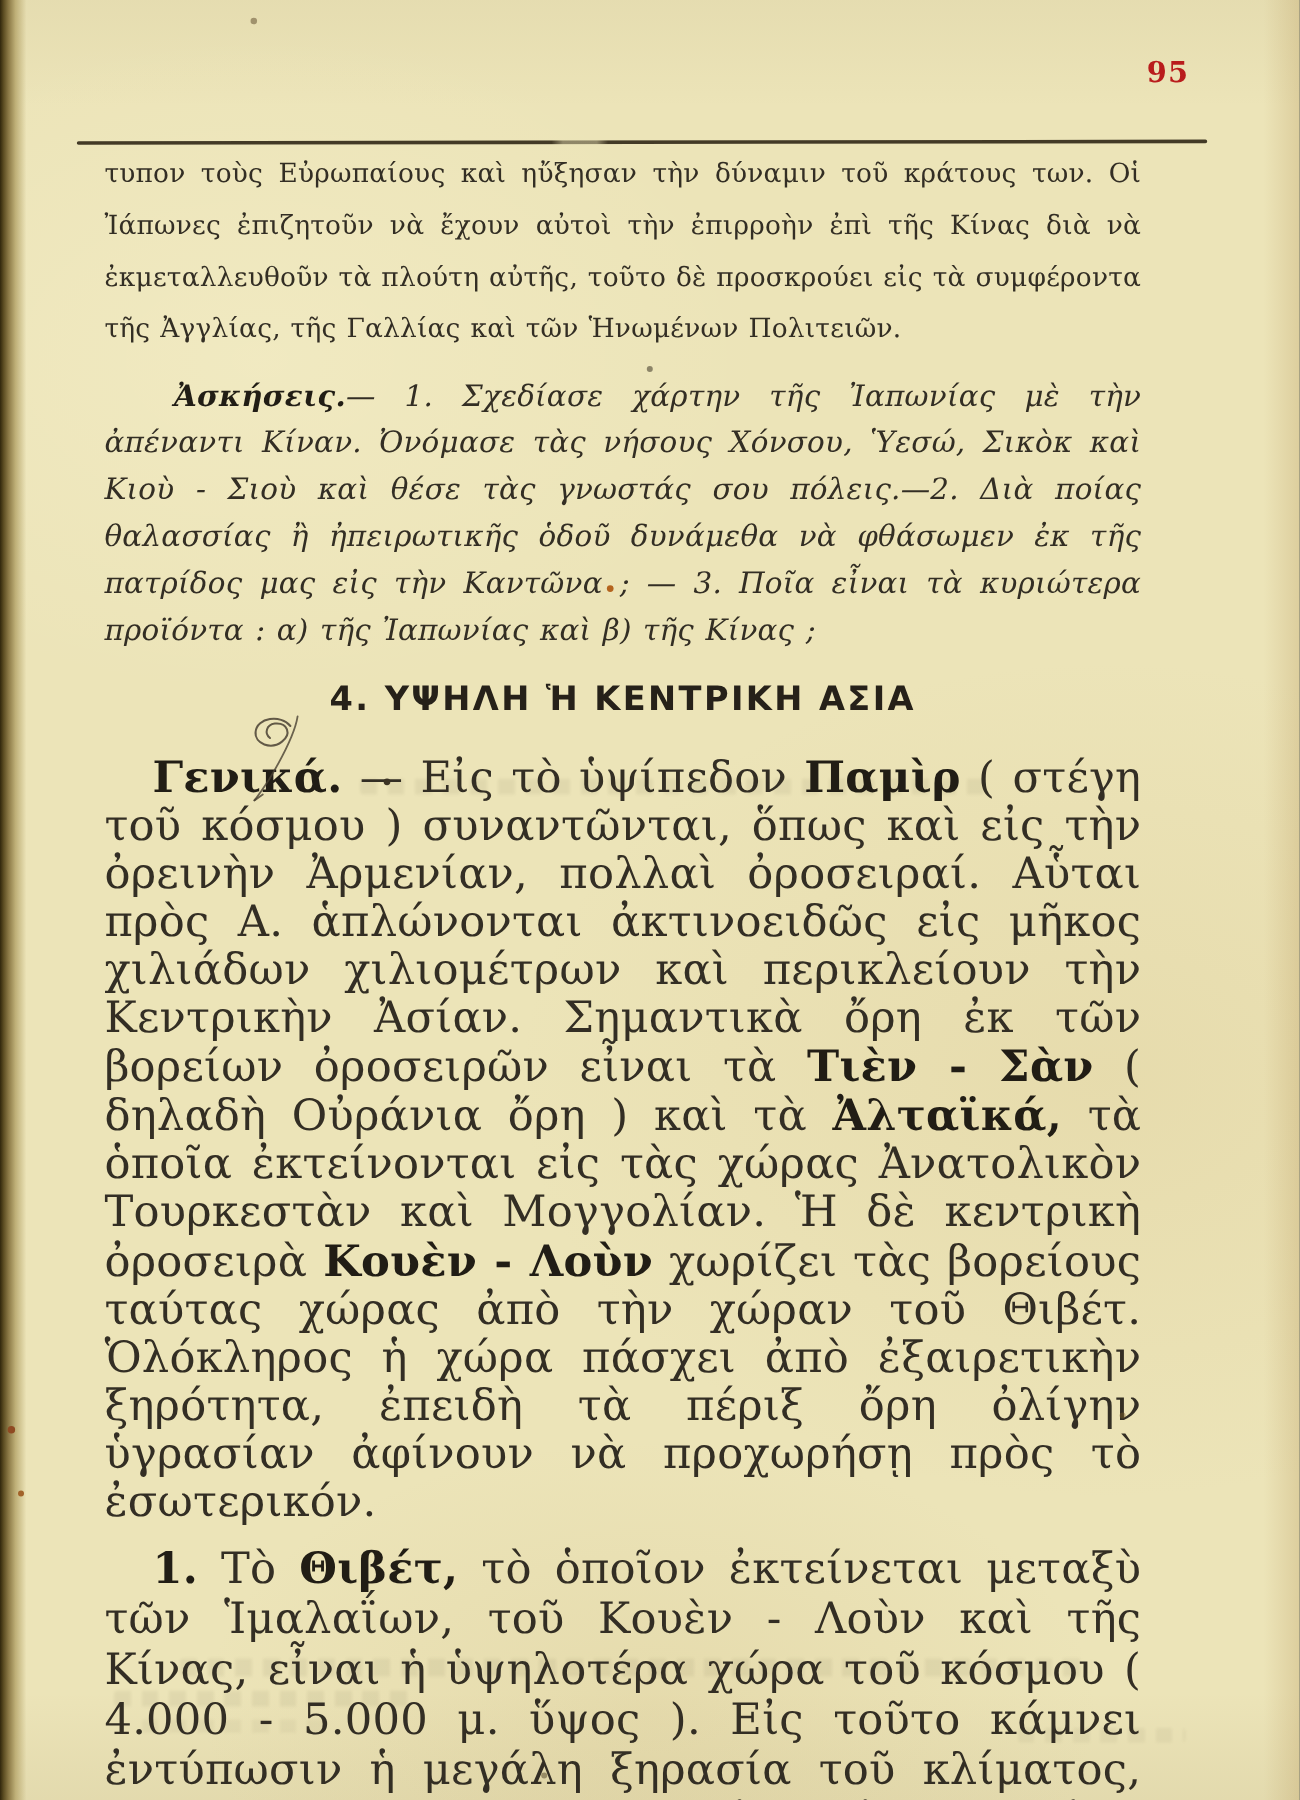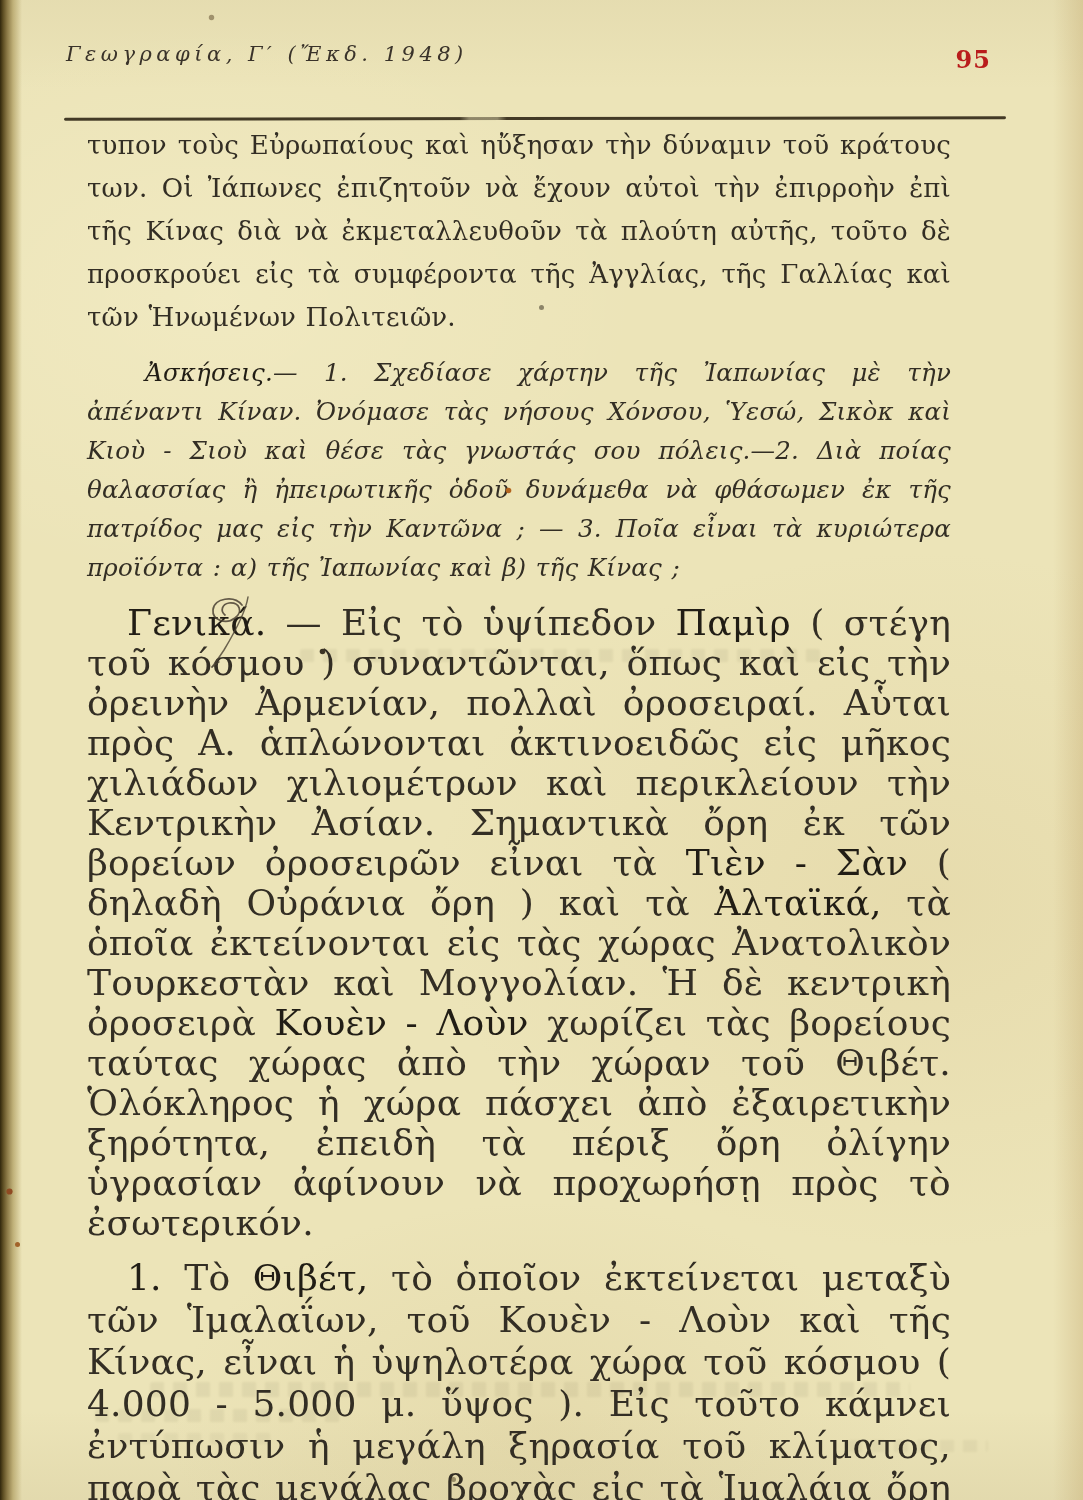--- a/index.html
+++ b/index.html
@@ -36,30 +36,30 @@
     position:absolute; right:92px; top:45px; z-index:4;
     font-weight:bold; font-size:24px; letter-spacing:1px; color:#b91c1c;
   }
   .header-rule {
     position:absolute; left:64px; top:117px; width:942px; height:3px; z-index:4;
     background: linear-gradient(90deg, var(--rule) 0 42%, rgba(67,58,38,.55) 43% 46%, var(--rule) 47%);
     border-radius:2px; transform:rotate(-0.08deg);
   }
   .text-col { position:absolute; left:87px; top:124px; width:864px; z-index:4; }
   .text-col p { margin:0; text-align:justify; }
-  .para-body { font-size:26px; line-height:43px; letter-spacing:.2px; word-spacing:1px; }
+  .para-body { font-size:22px; line-height:43px; letter-spacing:.2px; word-spacing:1px; }
   .para-genika, .para-tibet { font-size:36px; line-height:40px; letter-spacing:.2px; word-spacing:.6px; }
   .para-tibet { line-height:42px; margin-top:14px !important; }
   .para-exercises {
     margin-top:14px !important; font-style:italic;
     font-size:24.5px; line-height:39px; text-indent:58px; word-spacing:1.5px;
   }
   .para-genika { margin-top:16px !important; text-indent:40px; }
   .para-tibet  { text-indent:40px; }
-  .b { font-weight:normal; color:#211d15; }
+  .b { font-weight:bold; color:#211d15; }
   .i { font-style:italic; }
   .heading-row { position:relative; margin-top:22px; height:46px; }
   .section-heading {
     margin:0; text-align:center;
     font-family:"DejaVu Sans","Liberation Sans",sans-serif;
     font-weight:700; font-size:28px; letter-spacing:2px; color:#262119;
   }
   .pen-scribble { position:absolute; left:196px; top:592px; width:78px; height:86px; z-index:5; }
   
   .ghost {
@@ -86,35 +86,37 @@
   }
 </style>
 </head>
 <body>
 
 <div class="page">
 
   <div class="binding-edge"></div>
   <div class="right-shade"></div>
 
-  <div class="running-title">Γεωγραφία, Γ′ (Ἔκδ. 1948)</div>
   <div class="page-number">95</div>
   <div class="header-rule"></div>
 
   <svg class="pen-scribble" viewBox="0 0 78 86" fill="none">
     <path d="M46 13 C38 3, 18 6, 17 18 C16 28, 30 33, 39 26 C47 20, 44 10, 33 11 C26 12, 24 19, 29 23" stroke="#4a4132" stroke-width="1.7" opacity="0.85" stroke-linecap="round"></path>
     <path d="M52 5 C50 18, 40 38, 28 58 C24 64, 20 70, 16 75" stroke="#4a4132" stroke-width="1.5" opacity="0.8" stroke-linecap="round"></path>
     <path d="M16 75 l7 -5" stroke="#4a4132" stroke-width="1.5" opacity="0.8" stroke-linecap="round"></path>
   </svg>
 
   <div class="text-col">
     <p class="para-body"><span class="">τυπον τοὺς Εὐρωπαίους καὶ ηὔξησαν τὴν δύναμιν τοῦ κράτους των. Οἱ Ἰάπωνες ἐπιζητοῦν νὰ ἔχουν αὐτοὶ τὴν ἐπιρροὴν ἐπὶ τῆς Κίνας διὰ νὰ ἐκμεταλλευθοῦν τὰ πλούτη αὐτῆς, τοῦτο δὲ προσκρούει εἰς τὰ συμφέροντα τῆς Ἀγγλίας, τῆς Γαλλίας καὶ τῶν Ἡνωμένων Πολιτειῶν.</span></p>
 
     <p class="para-body para-exercises"><span class="b i">Ἀσκήσεις.</span><span class="i">— 1. Σχεδίασε χάρτην τῆς Ἰαπωνίας μὲ τὴν ἀπέναντι Κίναν. Ὀνόμασε τὰς νήσους Χόνσου, Ὑεσώ, Σικὸκ καὶ Κιοὺ - Σιοὺ καὶ θέσε τὰς γνωστάς σου πόλεις.—2. Διὰ ποίας θαλασσίας ἢ ἠπειρωτικῆς ὁδοῦ δυνάμεθα νὰ φθάσωμεν ἐκ τῆς πατρίδος μας εἰς τὴν Καντῶνα ; — 3. Ποῖα εἶναι τὰ κυριώτερα προϊόντα : α) τῆς Ἰαπωνίας καὶ β) τῆς Κίνας ;</span></p>
 
+    <div class="heading-row">
+      <h2 class="section-heading">4. ΥΨΗΛΗ Ἡ ΚΕΝΤΡΙΚΗ ΑΣΙΑ</h2>
+    </div>
 
     <p class="para-genika"><span class="b ">Γενικά.</span><span class=""> — Εἰς τὸ ὑψίπεδον </span><span class="b ">Παμὶρ</span><span class=""> ( στέγη τοῦ κόσμου ) συναντῶνται, ὅπως καὶ εἰς τὴν ὀρεινὴν Ἀρμενίαν, πολλαὶ ὀροσειραί. Αὗται πρὸς Α. ἁπλώνονται ἀκτινοειδῶς εἰς μῆκος χιλιάδων χιλιομέτρων καὶ περικλείουν τὴν Κεντρικὴν Ἀσίαν. Σημαντικὰ ὄρη ἐκ τῶν βορείων ὀροσειρῶν εἶναι τὰ </span><span class="b ">Τιὲν - Σὰν</span><span class=""> ( δηλαδὴ Οὐράνια ὄρη ) καὶ τὰ </span><span class="b ">Ἀλταϊκά,</span><span class=""> τὰ ὁποῖα ἐκτείνονται εἰς τὰς χώρας Ἀνατολικὸν Τουρκεστὰν καὶ Μογγολίαν. Ἡ δὲ κεντρικὴ ὀροσειρὰ </span><span class="b ">Κουὲν - Λοὺν</span><span class=""> χωρίζει τὰς βορείους ταύτας χώρας ἀπὸ τὴν χώραν τοῦ Θιβέτ. Ὁλόκληρος ἡ χώρα πάσχει ἀπὸ ἐξαιρετικὴν ξηρότητα, ἐπειδὴ τὰ πέριξ ὄρη ὀλίγην ὑγρασίαν ἀφίνουν νὰ προχωρήσῃ πρὸς τὸ ἐσωτερικόν.</span></p>
 
     <p class="para-tibet"><span class="b ">1.</span><span class=""> Τὸ </span><span class="b ">Θιβέτ,</span><span class=""> τὸ ὁποῖον ἐκτείνεται μεταξὺ τῶν Ἱμαλαΐων, τοῦ Κουὲν - Λοὺν καὶ τῆς Κίνας, εἶναι ἡ ὑψηλοτέρα χώρα τοῦ κόσμου ( 4.000 - 5.000 μ. ὕψος ). Εἰς τοῦτο κάμνει ἐντύπωσιν ἡ μεγάλη ξηρασία τοῦ κλίματος, παρὰ τὰς μεγάλας βροχὰς εἰς τὰ Ἱμαλάια ὄρη καὶ τὰς τροπικὰς Ἰνδίας. Αἱ γιγαντιαῖαι κορυφαὶ τῆς « κατοικίας τῶν χιόνων » φαίνονται μεγαλοπρεπεῖς μέσα ἀπὸ τὴν διαυγῆ ἀτμόσφαιραν τῆς χώρας. Εἰς τὸ ὀροπέ-</span></p>
   </div>
 
   <div class="ghost ghost1"></div>
   <div class="ghost ghost2"></div>
   <div class="ghost ghost3"></div>
   <div class="ghost ghost4"></div>

